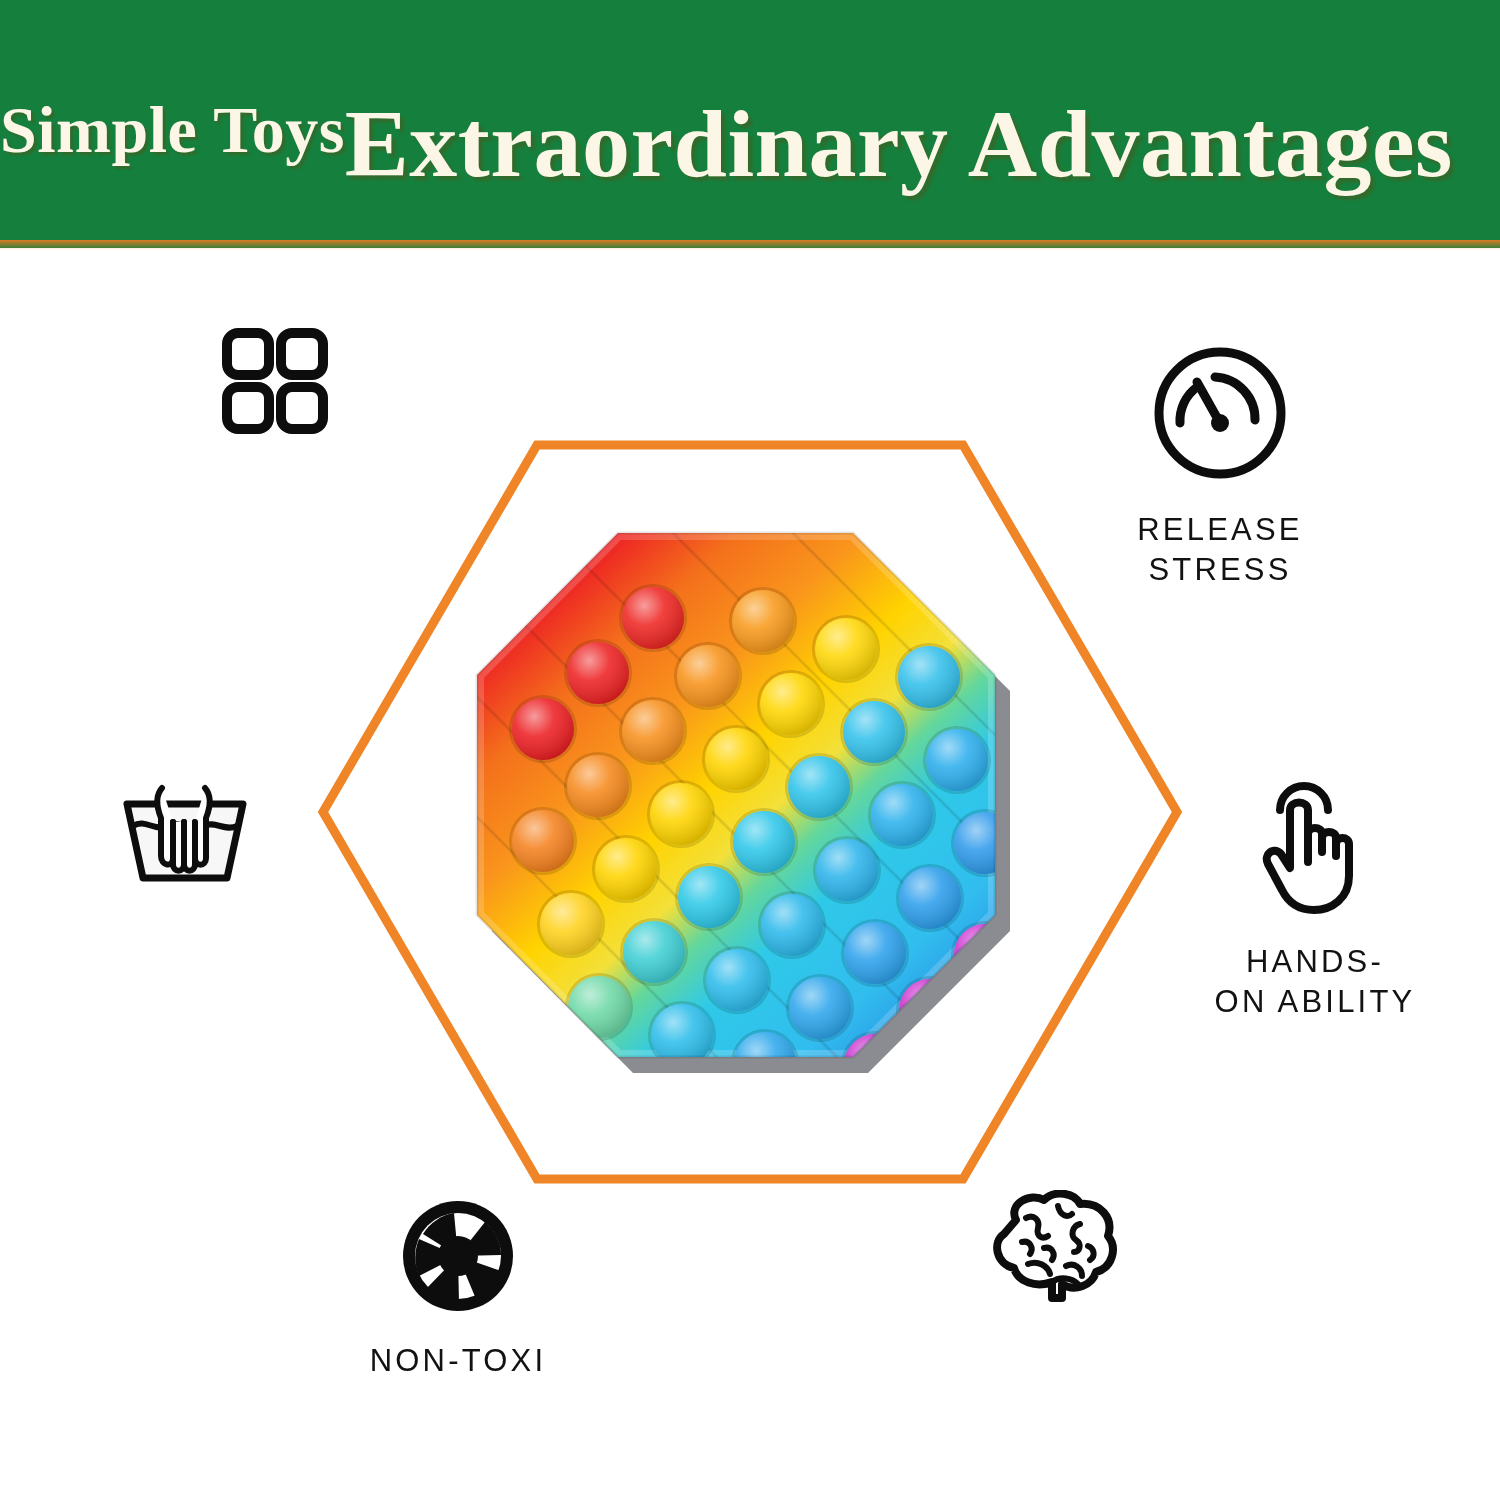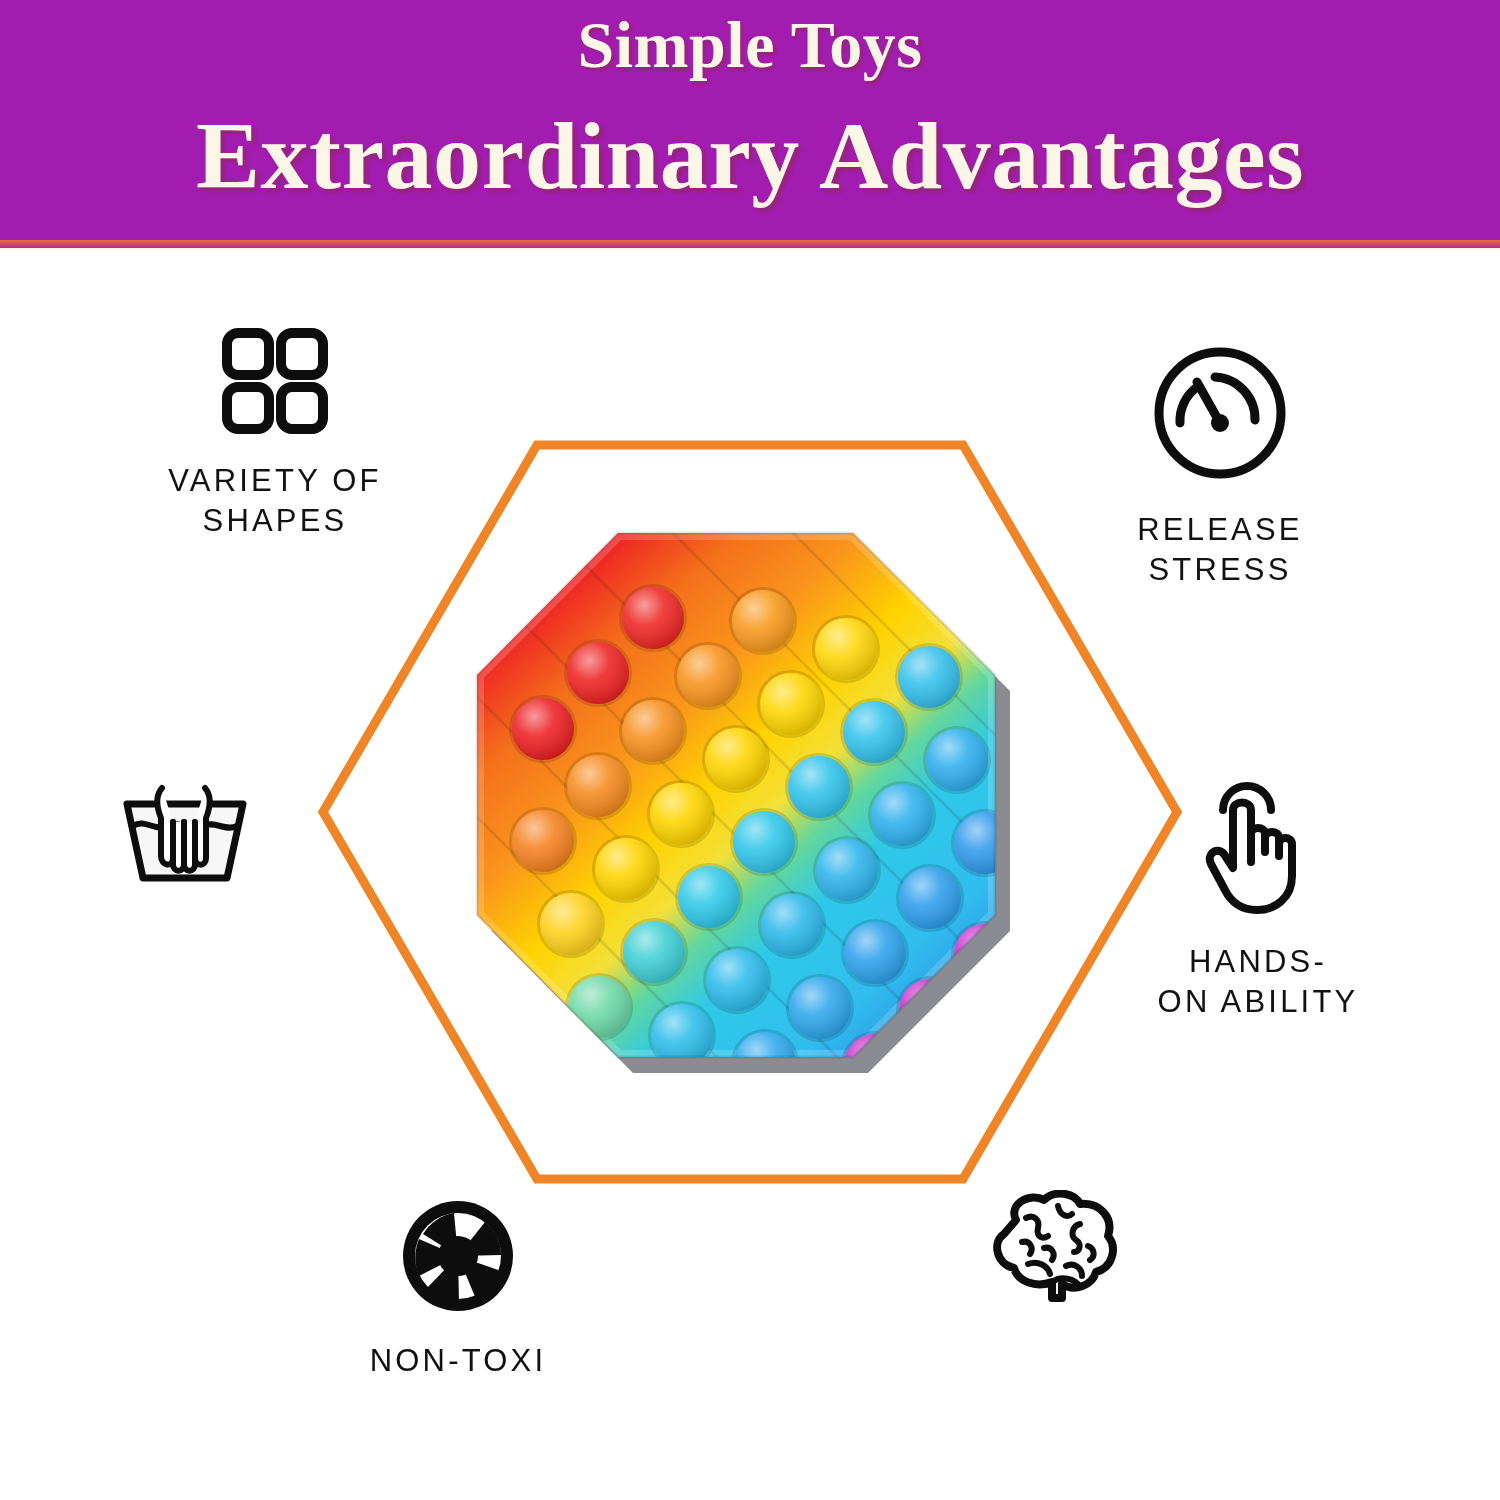--- a/index.html
+++ b/index.html
@@ -16,24 +16,24 @@
     background: #ffffff;
   }
 
   
   #header-banner {
     position: absolute;
     left: 0;
     top: 0;
     width: 1500px;
     height: 248px;
-    background: #a21caf;
+    background: #15803d;
     box-sizing: border-box;
     display: flex;
-    flex-direction: column;
+    flex-direction: row;
     align-items: center;
     justify-content: flex-start;
     padding-top: 12px;
   }
   #header-banner .line1 {
     font-family: "Liberation Serif", "DejaVu Serif", serif;
     font-weight: bold;
     font-size: 66px;
     line-height: 1.0;
     color: #FCF6E6;
@@ -92,21 +92,21 @@
     color: #121212;
     text-align: center;
     line-height: 1.30;
     text-transform: uppercase;
     white-space: pre-line;
   }
 
   #feature-variety-of-shapes { left: 110px;  top: 325px; }
   #feature-release-stress    { left: 1055px; top: 340px; }
   #feature-washable-reusable { left: 20px;   top: 778px; }
-  #feature-hands-on-ability  { left: 1093px; top: 778px; }
+  #feature-hands-on-ability  { left: 1150px; top: 778px; }
   #feature-non-toxic         { left: 293px;  top: 1195px; }
   #feature-improve-intelligence { left: 890px; top: 1190px; }
 
   
   #product-image {
     position: absolute;
     left: 455px;
     top: 515px;
     width: 575px;
     height: 590px;
@@ -310,22 +310,20 @@
 
 <div class="feature" id="feature-variety-of-shapes">
   <span class="icon-wrap">
     <svg width="112" height="112" viewBox="0 0 112 112">
       <rect x="8" y="8" width="42" height="42" rx="11" ry="11" fill="none" stroke="#0d0d0d" stroke-width="10"></rect>
       <rect x="62" y="8" width="42" height="42" rx="11" ry="11" fill="none" stroke="#0d0d0d" stroke-width="10"></rect>
       <rect x="8" y="62" width="42" height="42" rx="11" ry="11" fill="none" stroke="#0d0d0d" stroke-width="10"></rect>
       <rect x="62" y="62" width="42" height="42" rx="11" ry="11" fill="none" stroke="#0d0d0d" stroke-width="10"></rect>
     </svg>
   </span>
-  <div class="feature-label">VARIETY OF
-SHAPES</div>
 </div>
 
 <div class="feature" id="feature-release-stress">
   <span class="icon-wrap">
     <svg width="146" height="146" viewBox="0 0 146 146">
       <circle cx="73" cy="73" r="61" fill="none" stroke="#0d0d0d" stroke-width="9"></circle>
       <path d="M33 83 A42 42 0 0 1 50 47" fill="none" stroke="#0d0d0d" stroke-width="9" stroke-linecap="round"></path>
       <path d="M68 37 A42 42 0 0 1 108 80" fill="none" stroke="#0d0d0d" stroke-width="9" stroke-linecap="round"></path>
       <line x1="73" y1="83" x2="50" y2="42" stroke="#0d0d0d" stroke-width="9" stroke-linecap="round"></line>
       <circle cx="73" cy="83" r="9" fill="#0d0d0d"></circle>

